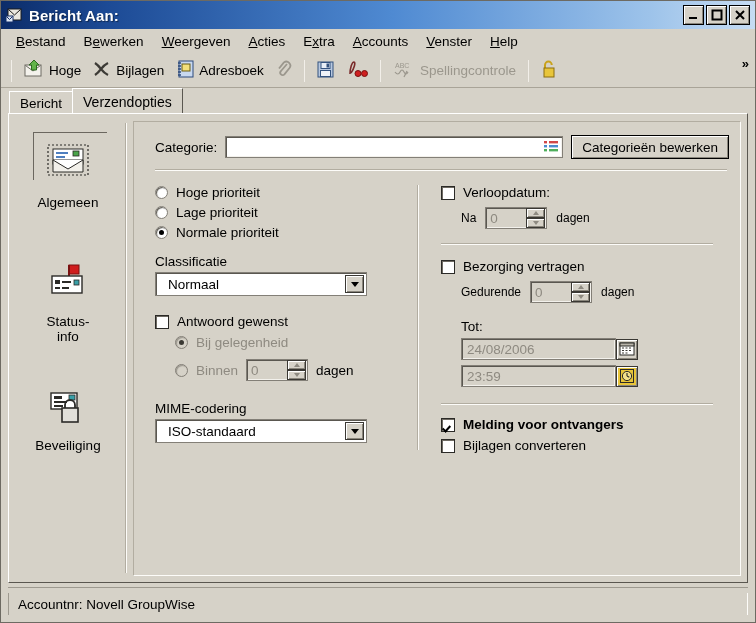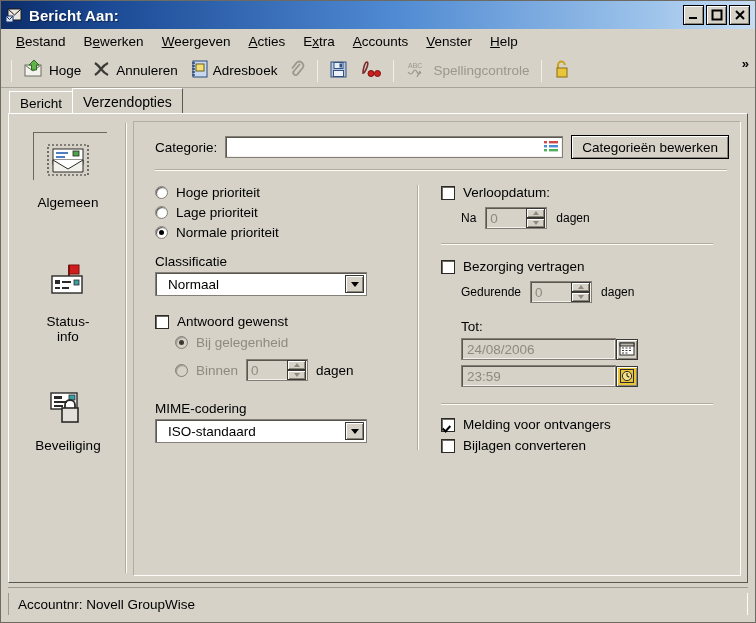--- a/index.html
+++ b/index.html
@@ -442,21 +442,21 @@
       </span>
       <span class="tb-label">Hoge</span>
     </span>
 
     <span class="tb-btn">
       <span>
         <svg width="18" height="16" viewBox="0 0 18 16">
           <path d="M2 2 Q5 4 8 8 Q11 12 15 14 M15 2 Q11 4 8 8 Q5 12 2 14" stroke="#3d3b36" stroke-width="2.2" fill="none"></path>
         </svg>
       </span>
-      <span class="tb-label">Annuleren</span>
+      <span class="tb-label">Bijlagen</span>
     </span>
 
     <span class="tb-btn">
       <span>
         <svg width="18" height="18" viewBox="0 0 18 18">
           <rect x="3" y="1" width="14" height="16" fill="#c8d8ef" stroke="#2c4a7c"></rect>
           <rect x="6" y="4" width="8" height="7" fill="#f3e07a" stroke="#6b5c12"></rect>
           <path d="M2 3 h3 M2 6 h3 M2 9 h3 M2 12 h3 M2 15 h3" stroke="#2c4a7c" stroke-width="1.4"></path>
         </svg>
       </span>
@@ -732,21 +732,21 @@
               <svg width="14" height="14" viewBox="0 0 14 14">
                 <rect x="0.5" y="0.5" width="13" height="13" fill="#e8c53a" stroke="#2b2a27"></rect>
                 <circle cx="7" cy="7" r="4.6" fill="#f2e08a" stroke="#2b2a27"></circle>
                 <path d="M7 7 L7 4 M7 7 L9.3 8.3" stroke="#2b2a27" stroke-width="1.1"></path>
               </svg>
             </span>
           </div>
 
           <div class="hr" style="margin:16px 16px 0 0;"></div>
 
-          <div class="opt" style="margin-top:12px;">
+          <div class="opt" style="margin-top:12px;font-weight:bold;">
             <span class="checkbox on"></span>
             <span>Melding voor ontvangers</span>
           </div>
           <div class="opt" style="margin-top:6px;">
             <span class="checkbox"></span>
             <span>Bijlagen converteren</span>
           </div>
 
         </div>
       </div>

